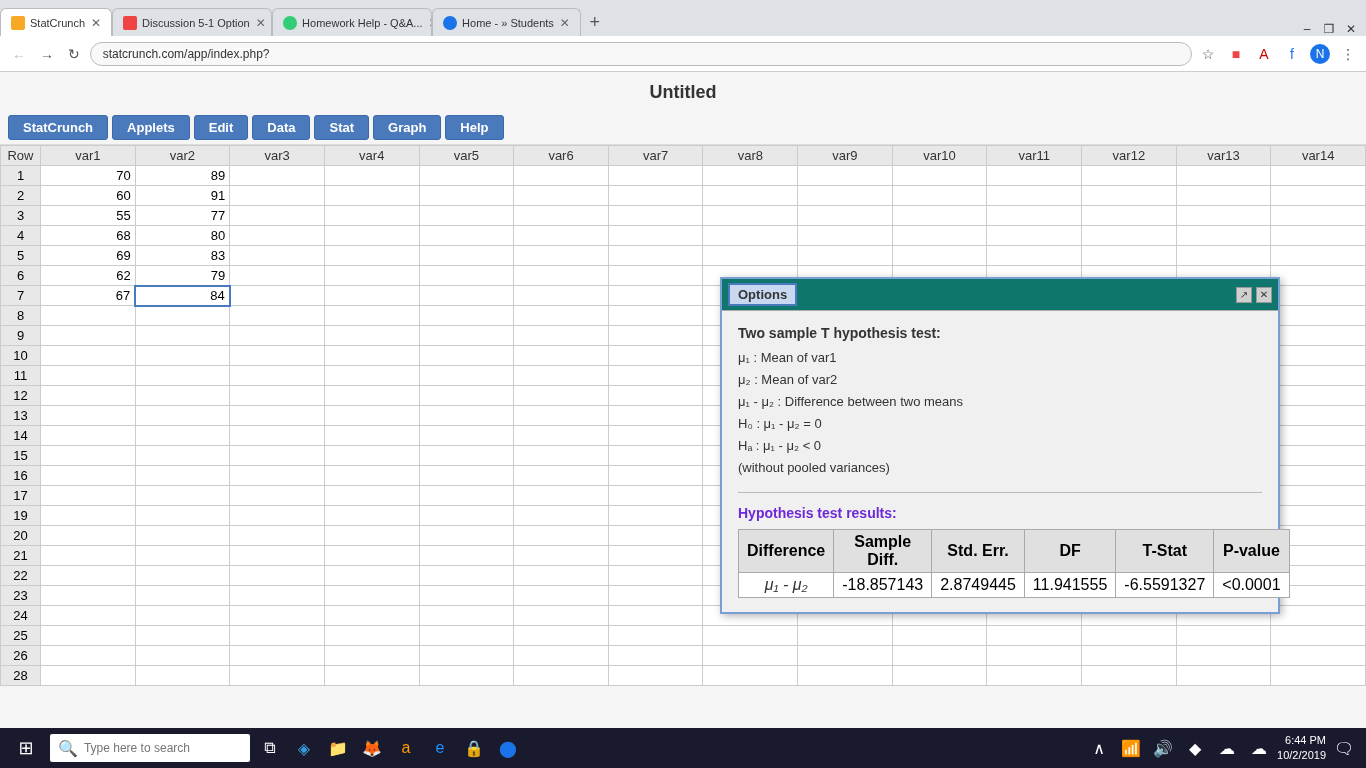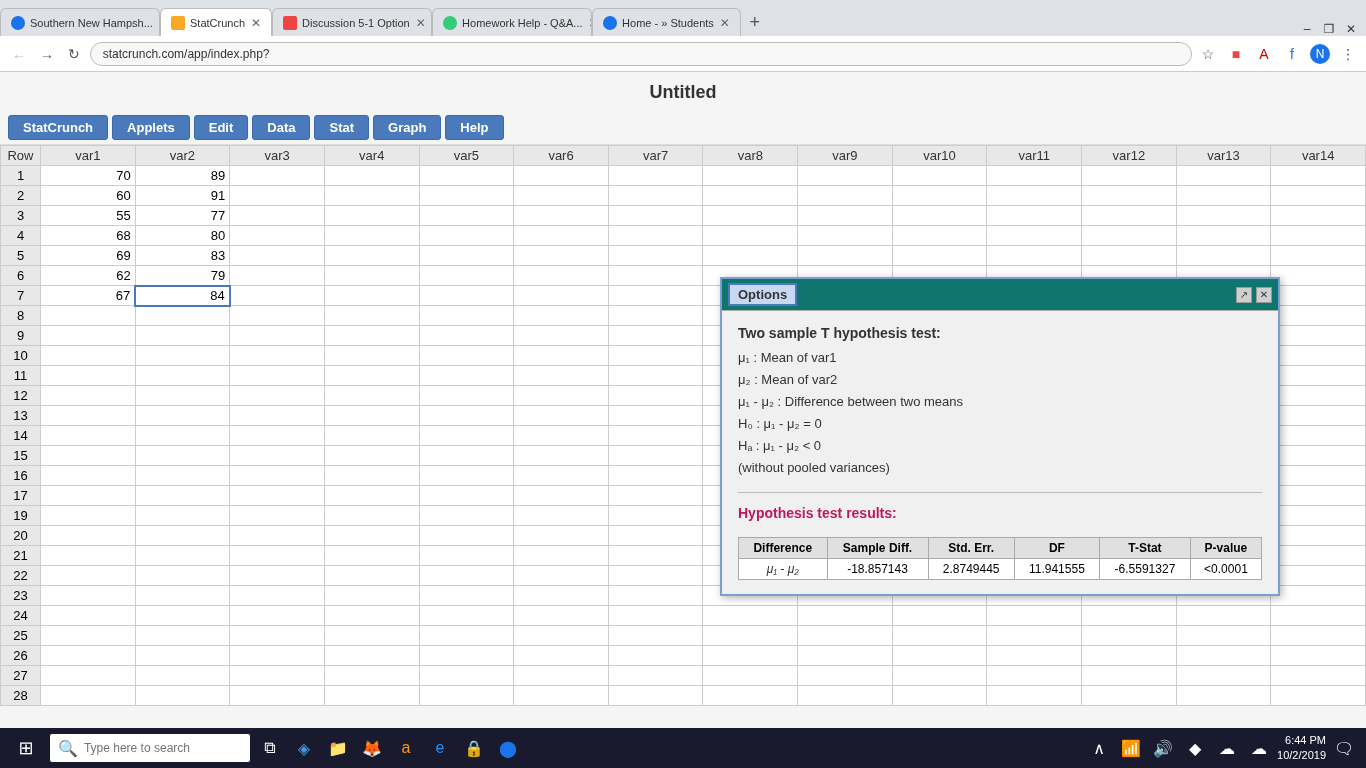--- a/index.html
+++ b/index.html
@@ -266,27 +266,27 @@
       line-height: 1.7;
     }
     .divider {
       border: none;
       border-top: 1px solid #bbb;
       margin: 12px 0;
     }
     .results-title {
       font-size: 14px;
       font-weight: bold;
-      color: #be185d;
-      margin-bottom: 16px;
+      color: #6d28d9;
+      margin-bottom: 8px;
     }
     .results-table {
       border-collapse: collapse;
       width: 100%;
-      font-size: 12px;
+      font-size: 16px;
     }
     .results-table th {
       border: 1px solid #aaa;
       background: #e0e0e0;
       padding: 3px 8px;
       text-align: center;
       font-weight: bold;
     }
     .results-table td {
       border: 1px solid #aaa;
@@ -364,25 +364,20 @@
       align-items: center;
       gap: 4px;
     }
   </style>
 </head>
 <body>
 
 <div class="browser-chrome">
 
   <div class="tab-bar">
-    <div class="tab">
-      <div class="tab-icon" style="background:#1a73e8; border-radius:50%;"></div>
-      <span>Southern New Hampsh...</span>
-      <span class="tab-close">✕</span>
-    </div>
     <div class="tab active">
       <div class="tab-icon" style="background:#f9a825; border-radius:2px;"></div>
       <span>StatCrunch</span>
       <span class="tab-close">✕</span>
     </div>
     <div class="tab">
       <div class="tab-icon" style="background:#e44; border-radius:2px;"></div>
       <span>Discussion 5-1 Option</span>
       <span class="tab-close">✕</span>
     </div>
@@ -859,37 +854,20 @@
             <td class="empty-cell"></td>
             <td class="empty-cell"></td>
             <td class="empty-cell"></td>
             <td class="empty-cell"></td>
             <td class="empty-cell"></td>
             <td class="empty-cell"></td>
             <td class="empty-cell"></td>
           </tr>
           <tr>
             <td class="row-header">26</td>
-            <td class="data-cell"></td>
-            <td class="data-cell"></td>
-            <td class="empty-cell"></td>
-            <td class="empty-cell"></td>
-            <td class="empty-cell"></td>
-            <td class="empty-cell"></td>
-            <td class="empty-cell"></td>
-            <td class="empty-cell"></td>
-            <td class="empty-cell"></td>
-            <td class="empty-cell"></td>
-            <td class="empty-cell"></td>
-            <td class="empty-cell"></td>
-            <td class="empty-cell"></td>
-            <td class="empty-cell"></td>
-          </tr>
-          <tr>
-            <td class="row-header">27</td>
             <td class="data-cell"></td>
             <td class="data-cell"></td>
             <td class="empty-cell"></td>
             <td class="empty-cell"></td>
             <td class="empty-cell"></td>
             <td class="empty-cell"></td>
             <td class="empty-cell"></td>
             <td class="empty-cell"></td>
             <td class="empty-cell"></td>
             <td class="empty-cell"></td>

